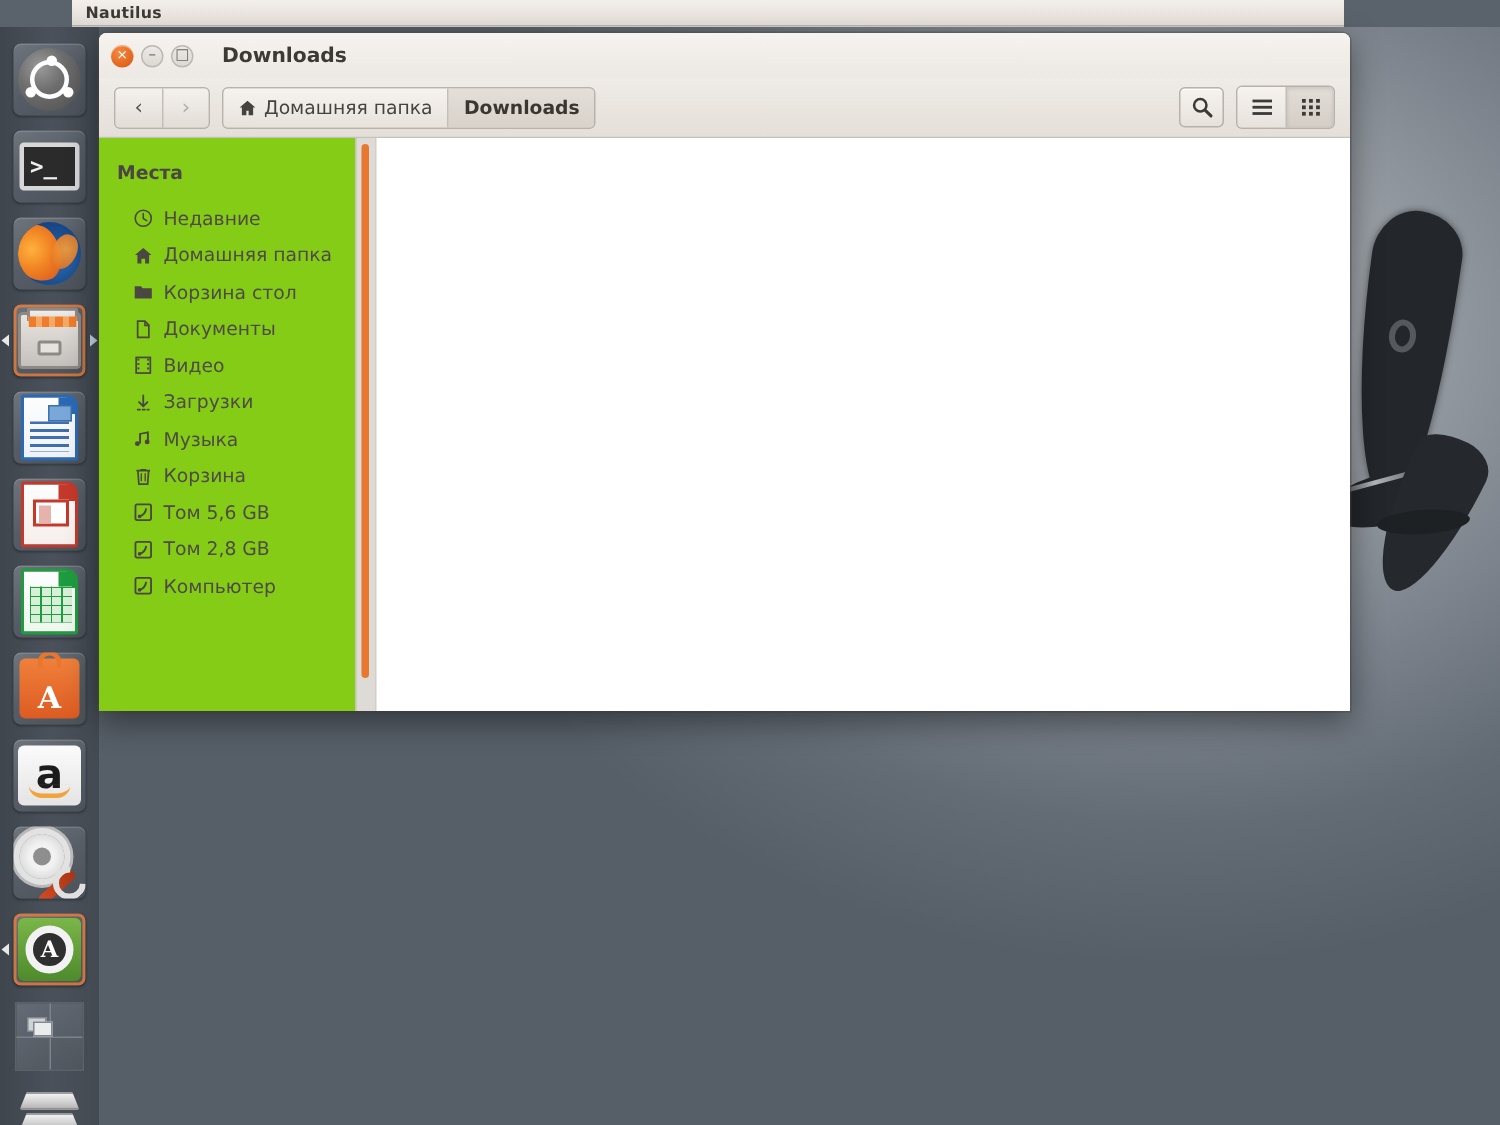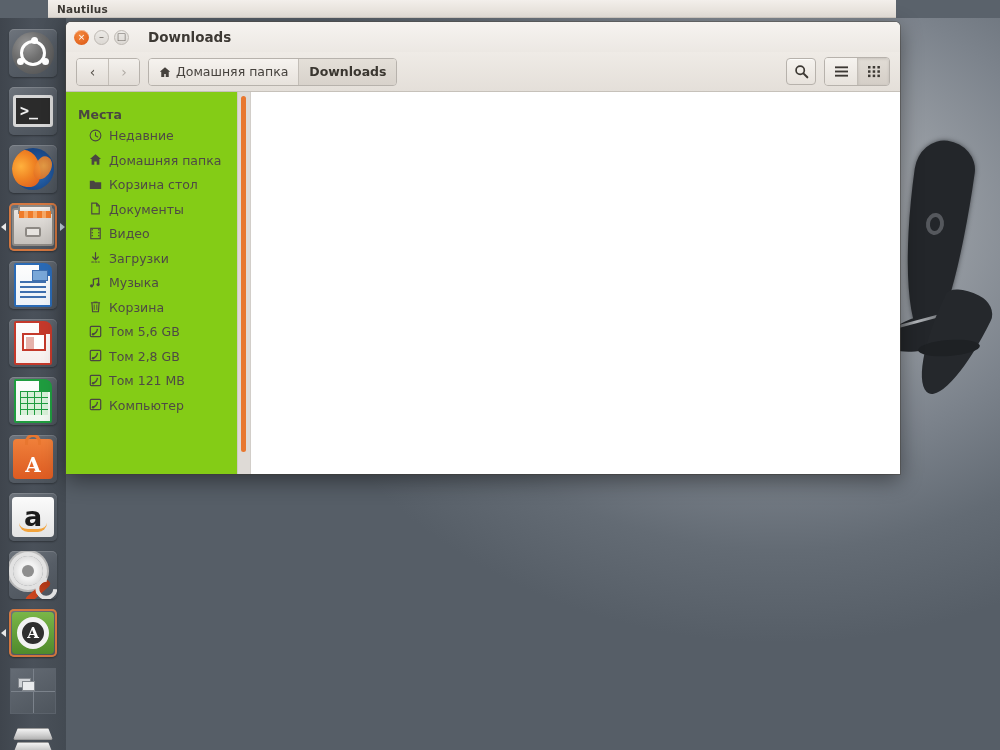--- a/index.html
+++ b/index.html
@@ -246,21 +246,21 @@
   #body-row{ flex:1; display:flex; min-height:0; }
   #sidebar{
     width:184px; flex:0 0 184px; position:relative;
     background:#84cc16; padding-top:10px; overflow:hidden;
   }
   #sb-scroll{ position:absolute; right:4px; top:4px; width:5px; bottom:22px;
     background:#e8772f; border-radius:3px; }
   #sb-track{ position:absolute; right:0; top:0; bottom:0; width:13px;
     background:#dedad6; border-left:1px solid #cfcac5; }
   .sb-head{ font-size:12.5px; font-weight:bold; color:#4a4641; padding:5px 0 6px 12px; }
-  .sb-item{ display:flex; align-items:flex-start; gap:7px; height:24.5px; padding-left:22px;
+  .sb-item{ display:flex; align-items:flex-end; gap:7px; height:24.5px; padding-left:22px;
     font-size:12.5px; color:#4e4a45; }
   .sb-ic{ width:14px; height:14px; display:flex; align-items:center; justify-content:center;
     color:#4a4641; font-size:12px; flex:0 0 14px; }
 
   #content{ flex:1; background:#fff; border-left:1px solid #d2cec9; }
 
   svg{ display:block; }
 </style>
 </head>
 <body>
@@ -584,39 +584,29 @@
         <span class="sb-ic">
           <svg width="13" height="13" viewBox="0 0 16 16">
               <rect x="1.6" y="1.6" width="12.8" height="12.8" rx="1.4" fill="none" stroke="#4a4641" stroke-width="1.5"></rect>
               <path d="M5 11.4c3-1 5-3.4 5.4-6.6" fill="none" stroke="#4a4641" stroke-width="1.6"></path>
               <circle cx="5" cy="11.4" r="1.5" fill="#4a4641"></circle>
             </svg>
         </span>
         <span>Том 2,8 GB</span>
       </div>
 
+
       <div class="sb-item">
         <span class="sb-ic">
           <svg width="13" height="13" viewBox="0 0 16 16">
               <rect x="1.6" y="1.6" width="12.8" height="12.8" rx="1.4" fill="none" stroke="#4a4641" stroke-width="1.5"></rect>
               <path d="M5 11.4c3-1 5-3.4 5.4-6.6" fill="none" stroke="#4a4641" stroke-width="1.6"></path>
               <circle cx="5" cy="11.4" r="1.5" fill="#4a4641"></circle>
             </svg>
         </span>
-        <span>Том 121 MB</span>
-      </div>
-
-      <div class="sb-item">
-        <span class="sb-ic">
-          <svg width="13" height="13" viewBox="0 0 16 16">
-              <rect x="1.6" y="1.6" width="12.8" height="12.8" rx="1.4" fill="none" stroke="#4a4641" stroke-width="1.5"></rect>
-              <path d="M5 11.4c3-1 5-3.4 5.4-6.6" fill="none" stroke="#4a4641" stroke-width="1.6"></path>
-              <circle cx="5" cy="11.4" r="1.5" fill="#4a4641"></circle>
-            </svg>
-        </span>
         <span>Компьютер</span>
       </div>
 
       <div id="sb-track">
         <div id="sb-scroll"></div>
       </div>
     </div>
 
     <div id="content"></div>
 

